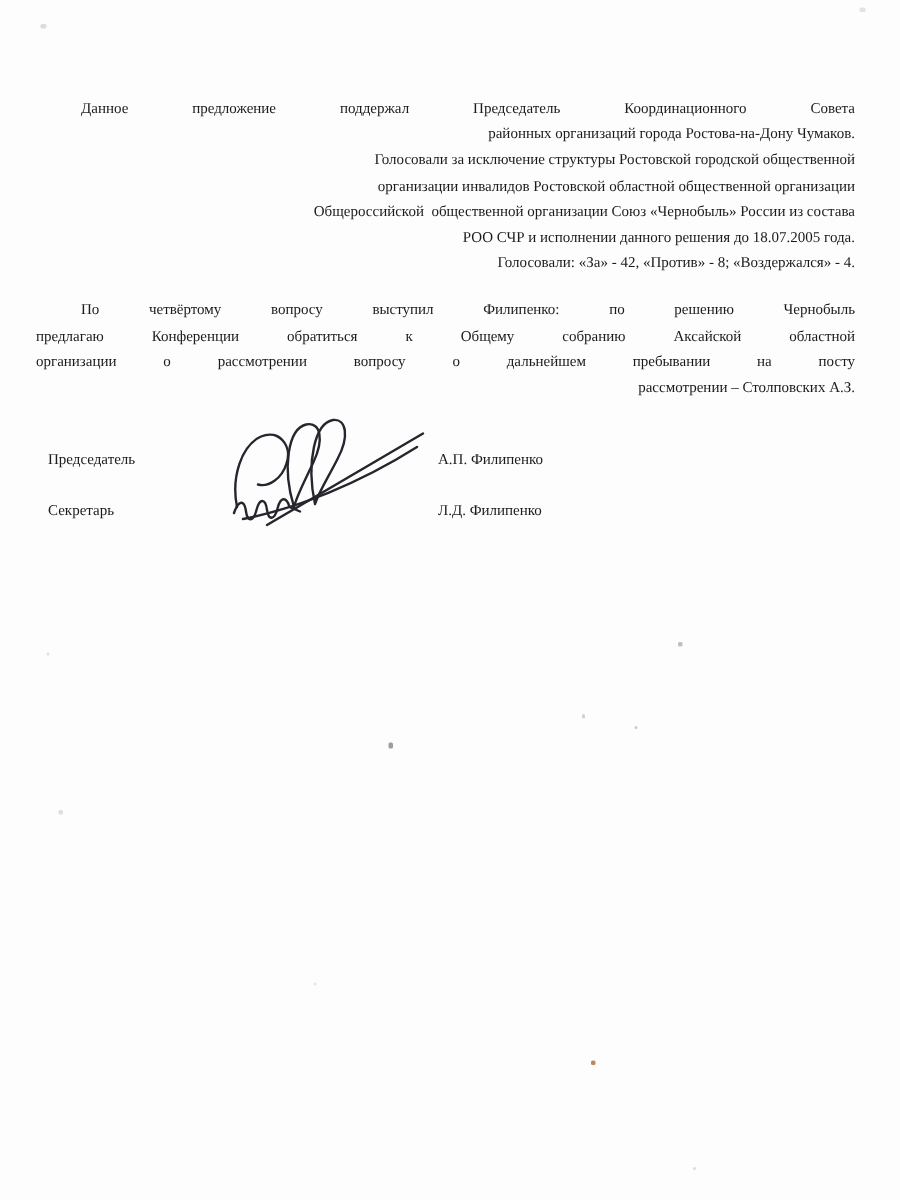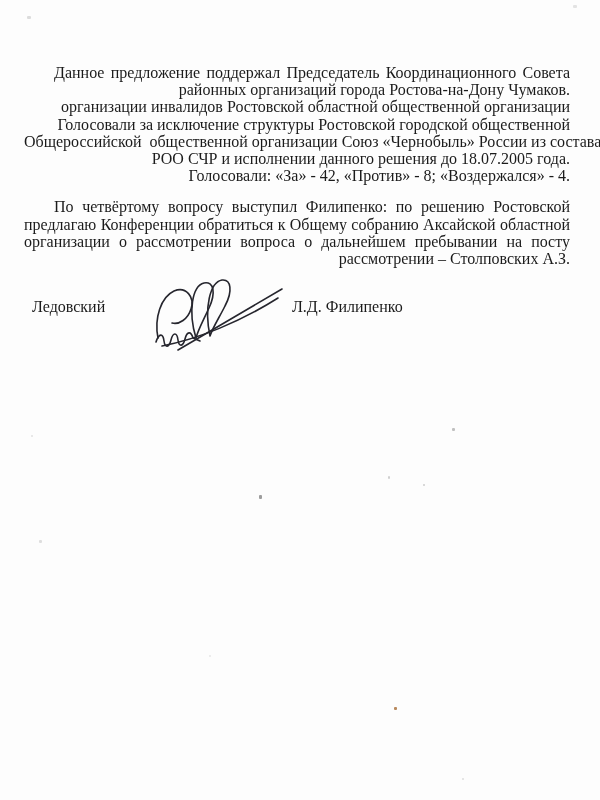--- a/index.html
+++ b/index.html
@@ -14,21 +14,21 @@
     background: #fdfdfd;
     overflow: hidden;
     font-family: "Liberation Serif", "DejaVu Serif", serif;
     color: #1b1b1b;
   }
   .content {
     position: absolute;
     left: 24px;
     top: 64px;
     width: 546px;
-    font-size: 16px;
+    font-size: 10px;
     line-height: 17.2px;
   }
   .line {
     white-space: pre;           
     text-align: right;
   }
   .line.j {
     white-space: normal;        
     text-align: justify;
     text-align-last: justify;
@@ -75,37 +75,41 @@
 <div class="page">
 
   <div class="content">
 
     <div class="para">
       <div class="line j indent1">Данное предложение поддержал Председатель Координационного Совета</div>
       <div class="line">районных организаций города Ростова-на-Дону Чумаков.</div>
     </div>
 
     <div class="para">
+      <div class="line indent1">Голосовали за исключение структуры Ростовской городской общественной</div>
       <div class="line">организации инвалидов Ростовской областной общественной организации</div>
-      <div class="line indent1">Голосовали за исключение структуры Ростовской городской общественной</div>
       <div class="line">Общероссийской  общественной организации Союз «Чернобыль» России из состава</div>
       <div class="line">РОО СЧР и исполнении данного решения до 18.07.2005 года.</div>
       <div class="line">Голосовали: «За» - 42, «Против» - 8; «Воздержался» - 4.</div>
     </div>
 
     <div class="para para3">
-      <div class="line j indent1">По четвёртому вопросу выступил Филипенко: по решению Ростовской</div>
+      <div class="line j indent1">По четвёртому вопросу выступил Филипенко: по решению Чернобыль</div>
       <div class="line j">предлагаю Конференции обратиться к Общему собранию Аксайской областной</div>
-      <div class="line j">организации о рассмотрении вопроса о дальнейшем пребывании на посту</div>
+      <div class="line j">организации о рассмотрении вопросу о дальнейшем пребывании на посту</div>
       <div class="line">рассмотрении – Столповских А.З.</div>
     </div>
 
     <div class="sig-block">
       <div class="sig-row">
-        <span class="sig-label">Ледовский</span>
+        <span class="sig-label">Председатель</span>
+        <span class="sig-name">А.П. Филипенко</span>
+      </div>
+      <div class="sig-row">
+        <span class="sig-label">Секретарь</span>
         <span class="sig-name">Л.Д. Филипенко</span>
       </div>
     </div>
 
   </div>
 
   <svg class="signature-svg" viewBox="0 0 145 78" xmlns="http://www.w3.org/2000/svg">
     <g fill="none" stroke="#26262e" stroke-width="1.6" stroke-linecap="round" stroke-linejoin="round">
 
       <path d="M10,60 C6,40 13,19 26,13 C38,8 47,19 43,31 C40,41 31,47 24,45"></path>

